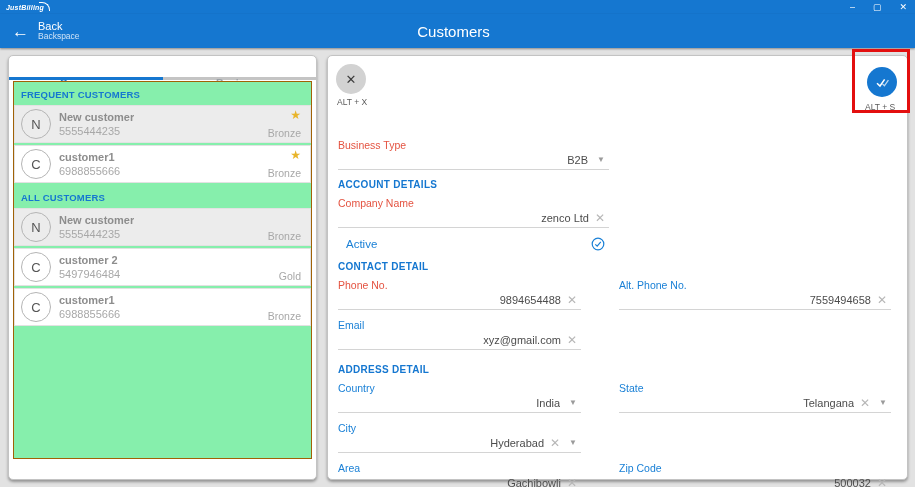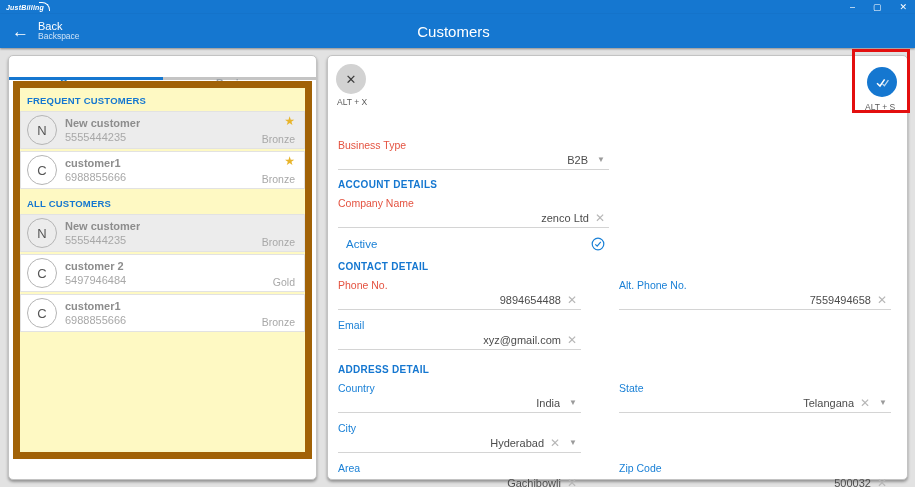--- a/index.html
+++ b/index.html
@@ -37,21 +37,21 @@
     box-shadow:0 2px 3px rgba(0,0,0,.35);
   }
   .left-card { left:8px; width:309px; }
   .right-card { left:327px; width:581px; }
   
   .tabs { display:flex; height:22px; }
   .tab { flex:1; text-align:center; font-size:10.5px; font-weight:bold; padding-top:21px; cursor:pointer; }
   .tab.active { color:#1577d0; border-bottom:3px solid #1577d0; }
   .tab.inactive { color:#9aa0a6; border-bottom:3px solid #c4c4c4; }
   
-  .list-box { position:absolute; left:4px; right:4px; top:25px; bottom:20px; border:7px solid #a16207; overflow:hidden; background:#fef9c3; }
+  .list-box { position:absolute; left:4px; right:4px; top:25px; bottom:20px; border:1px solid #a16207; overflow:hidden; background:#86efac; }
   .sec-header { color:#1577d0; font-weight:bold; font-size:9.5px; padding:7px 7px 5px; letter-spacing:.2px; }
   .cust { display:flex; align-items:center; border:1px solid #e2e2e2; background:#fff; height:38px; padding:3px 9px 3px 6px; margin:0 0 2px; cursor:pointer; }
   .cust.selected { background:#ececec; }
   .avatar { width:30px; height:30px; min-width:30px; border-radius:50%; border:1px solid #b5b5b5;
     display:flex; align-items:center; justify-content:center; font-size:13px; color:#555; }
   .cust-mid { margin-left:8px; display:flex; flex-direction:column; justify-content:center; gap:2px; overflow:hidden; }
   .cust-name { font-size:11px; font-weight:bold; color:#8d8d8d; white-space:nowrap; }
   .cust-phone { font-size:11px; color:#a8a8a8; }
   .cust-right { margin-left:auto; display:flex; flex-direction:column; align-items:flex-end; justify-content:space-between; height:100%; }
   .star { color:#e8b42a; font-size:12px; line-height:1; }

